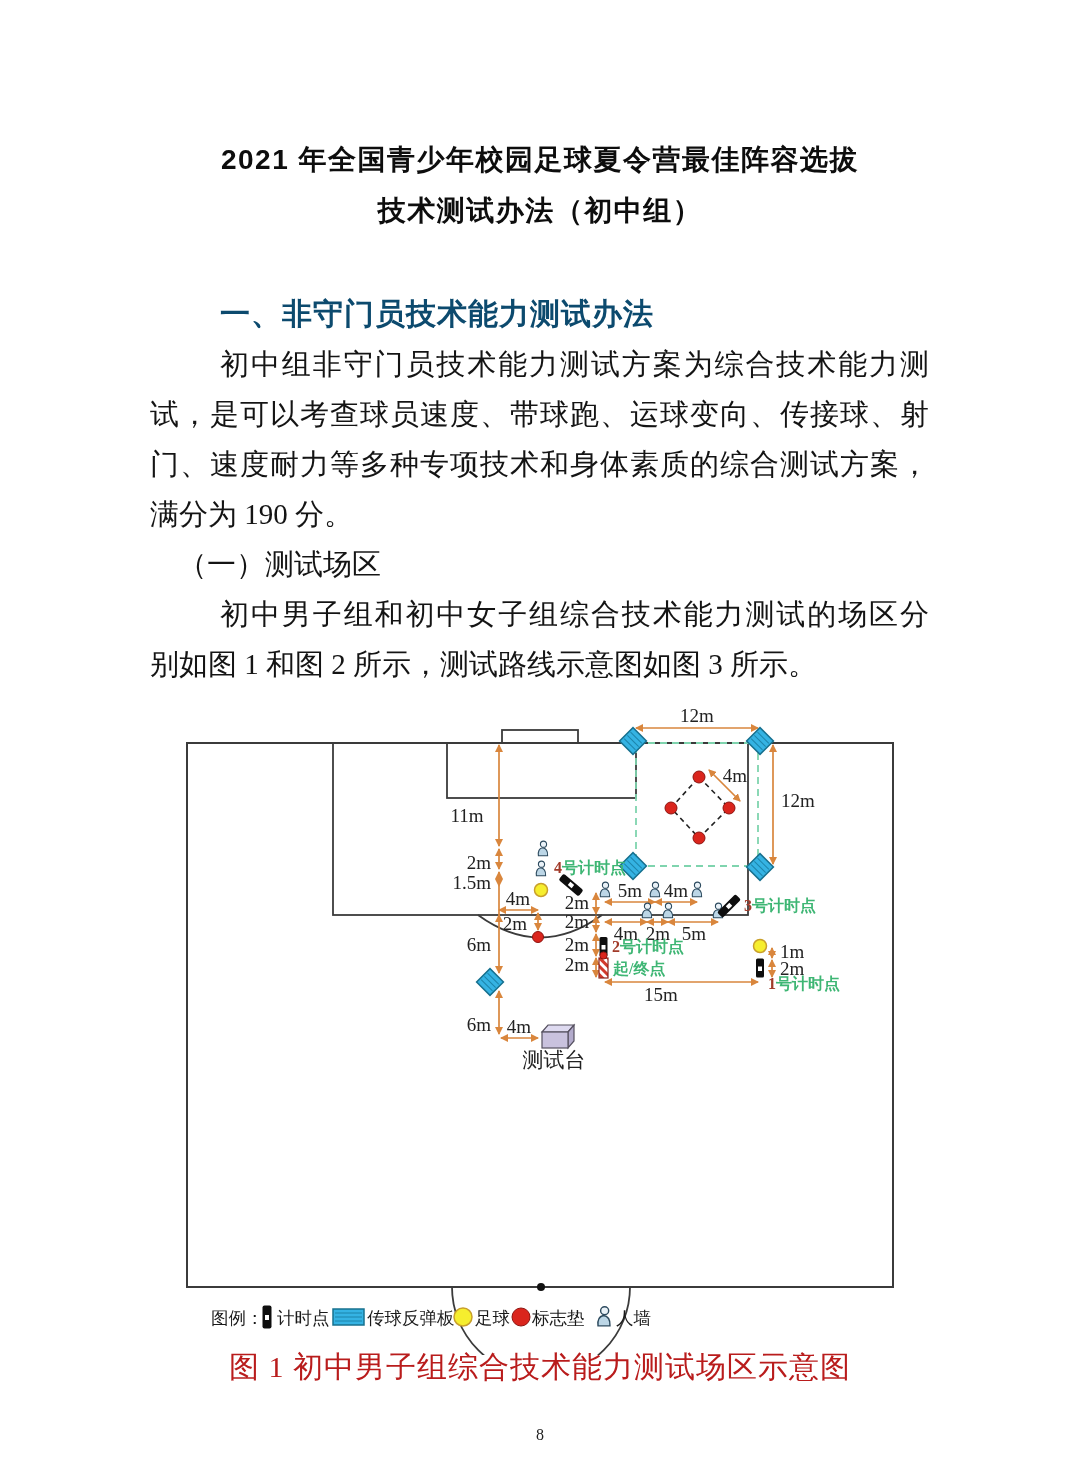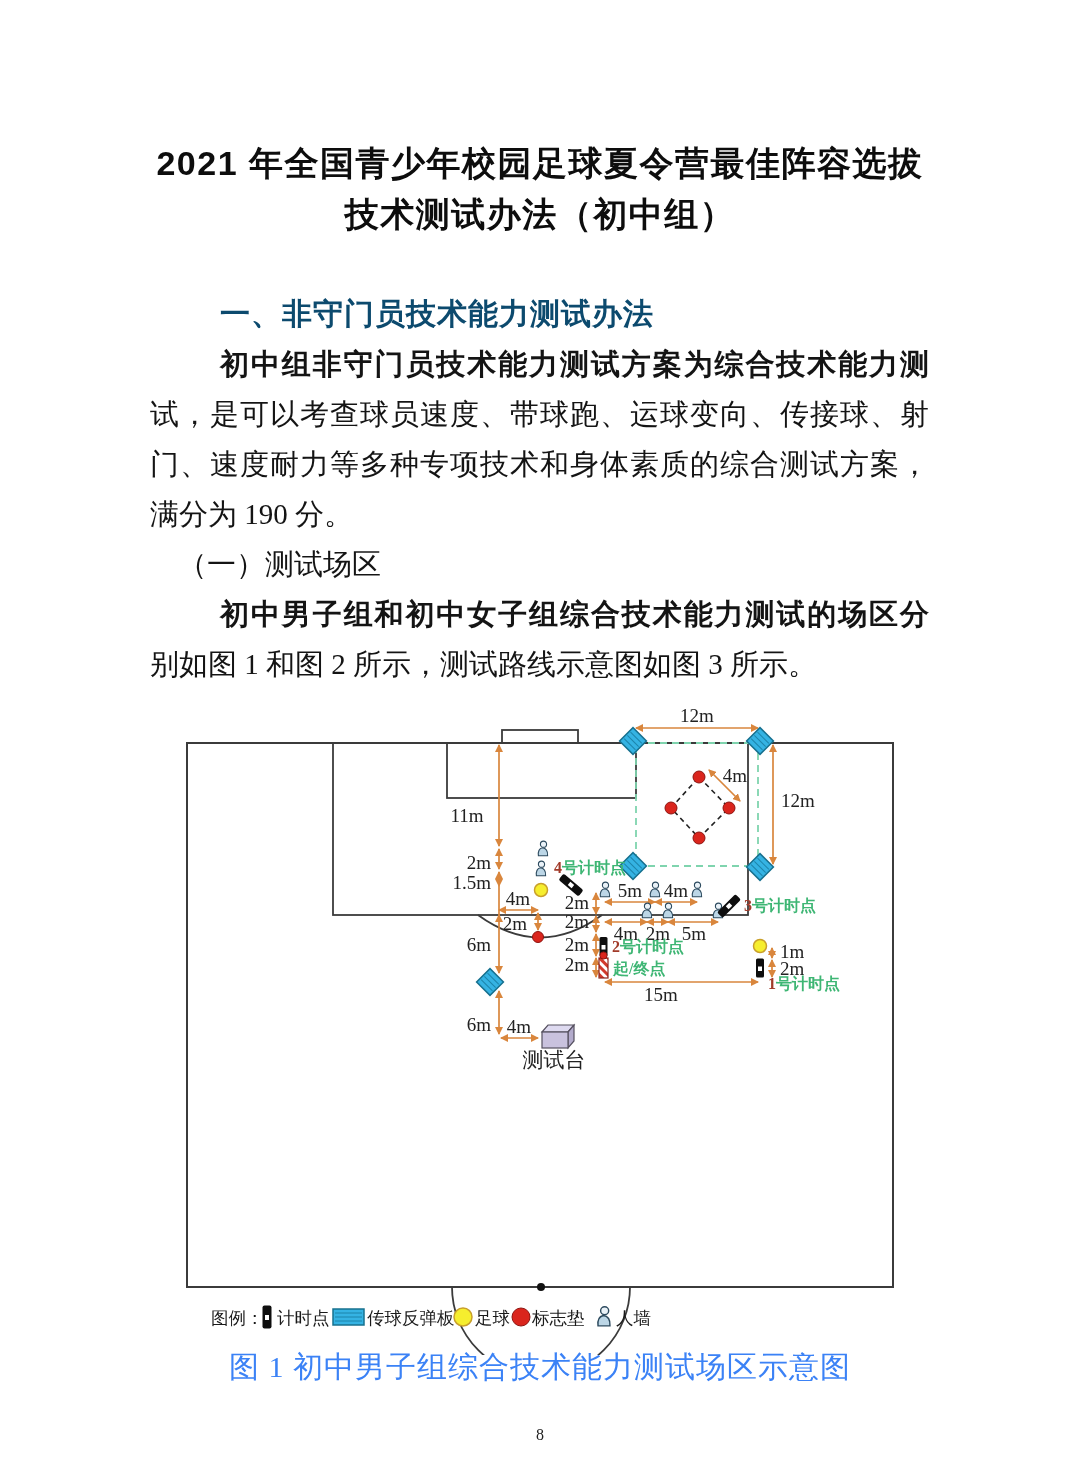--- a/index.html
+++ b/index.html
@@ -1,33 +1,33 @@
 <!DOCTYPE html>
 <html><head>
 <meta charset="utf-8">
 <style>
   html,body{margin:0;padding:0;background:#e8e8e8;}
   .page{position:relative;width:1080px;height:1458px;background:#ffffff;margin:0 auto;
         font-family:"Liberation Serif", serif;color:#161616;overflow:hidden;}
   .title{position:absolute;left:0;width:1080px;text-align:center;
-         font-family:"Liberation Sans", sans-serif;font-weight:bold;font-size:34px;
+         font-family:"Liberation Sans", sans-serif;font-weight:bold;font-size:28px;
          letter-spacing:1.5px;color:#0d0d0d;}
   .title1{top:141px;}
   .title2{top:192px;text-align:center;}
   .h1{position:absolute;left:220px;top:294px;font-family:"Liberation Sans", sans-serif;
       font-weight:bold;font-size:30px;letter-spacing:1px;color:#0c4a6e;}
   .bl{position:absolute;left:150px;width:779px;font-size:29px;white-space:nowrap;color:#141414;}
   .bl.j{white-space:normal;text-align:justify;text-align-last:justify;}
-  .bl.ind{text-indent:70px;font-weight:bold;}
+  .bl.ind{text-indent:70px;}
   .y345{top:345px}.y395{top:395px}.y445{top:445px}.y495{top:495px}
   .y545{top:545px}.y595{top:595px}.y645{top:645px}
   .h2ind{text-indent:28px;}
   .diagram{position:absolute;left:150px;top:693px;width:780px;height:662px;}
   .caption{position:absolute;left:0;top:1347px;width:1080px;text-align:center;
-           font-size:30px;letter-spacing:1px;color:#3b82f6;}
+           font-size:30px;letter-spacing:1px;color:#b91c1c;}
   .pageno{position:absolute;left:0;top:1426px;width:1080px;text-align:center;
           font-size:16px;color:#222;}
   
   .fl{stroke:#3b3b3b;stroke-width:2;fill:none;}
   .fl2{stroke:#3b3b3b;stroke-width:1.8;fill:none;}
   .dim{stroke:#d9863d;stroke-width:1.7;fill:none;}
   .dimplain{stroke:#d9863d;stroke-width:1.7;fill:none;}
   .dt{font-family:"Liberation Serif", serif;font-size:19px;fill:#222;}
   .gt{font-family:"Liberation Serif", serif;font-size:16px;fill:#3eb674;font-weight:bold;}
   .gnum{fill:#a23b2a;}

